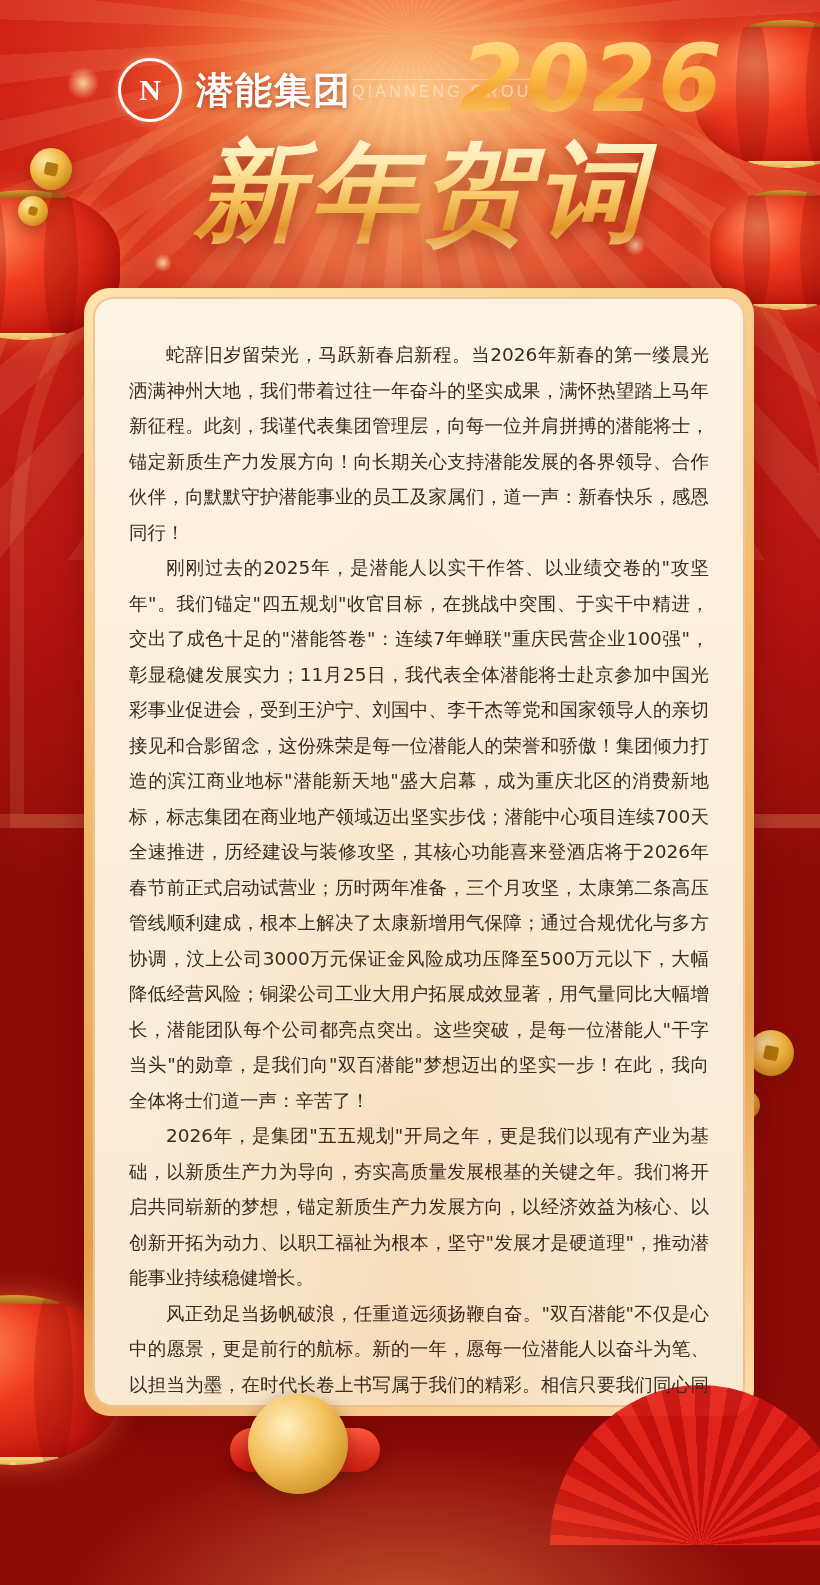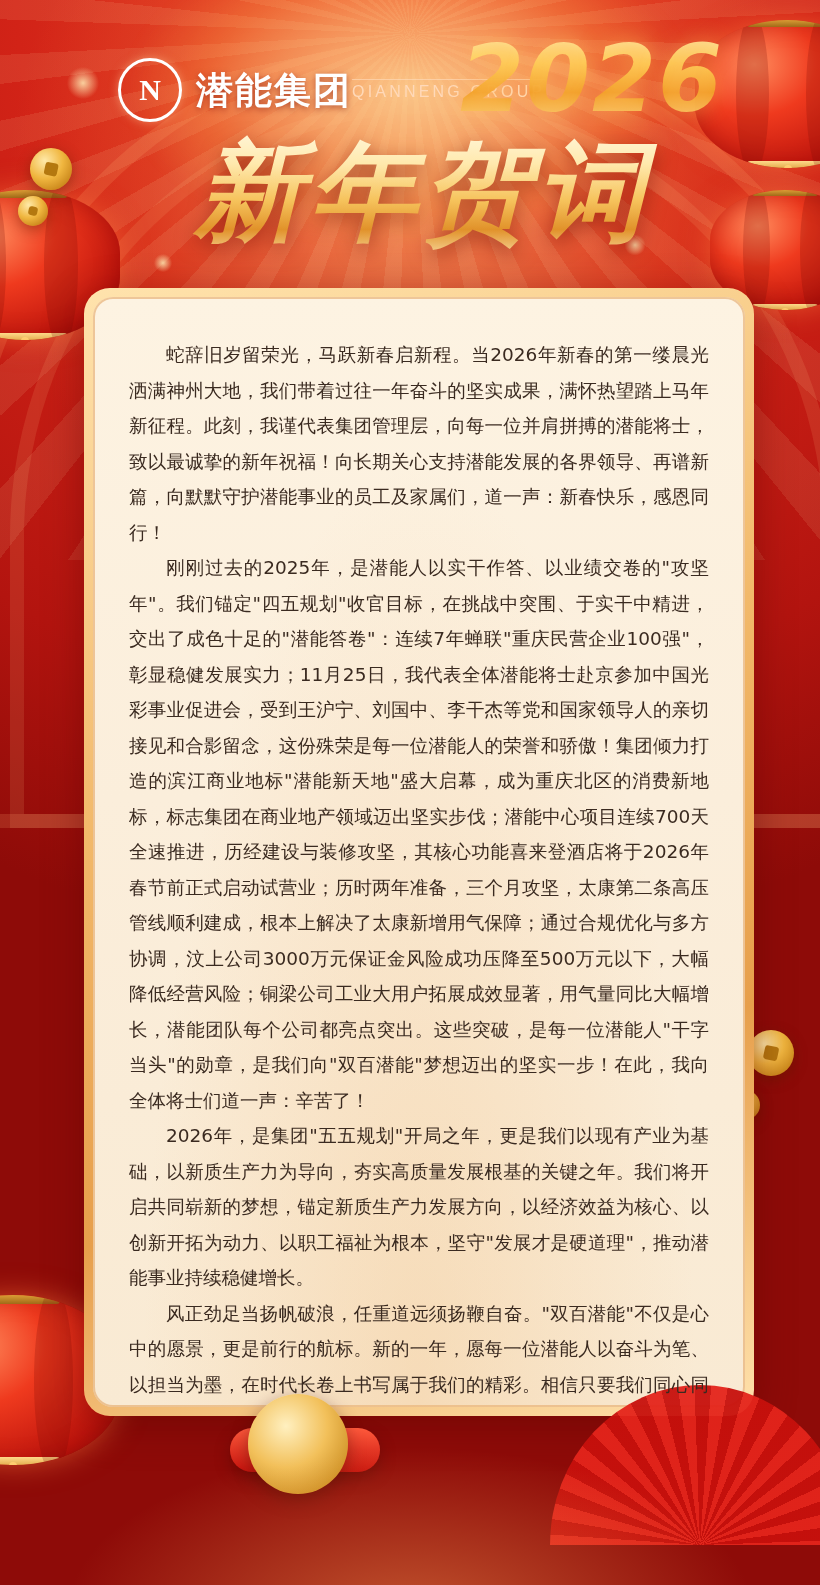--- a/index.html
+++ b/index.html
@@ -245,21 +245,21 @@
         <span class="logo-en">QIANNENG GROUP</span>
       </div>
     </div>
     <div class="year">2026</div>
     <div class="title">新年贺词</div>
   </div>
 
   <div class="card-outer">
     <div class="card-inner">
       <div class="letter">
-        <p class="para">蛇辞旧岁留荣光，马跃新春启新程。当2026年新春的第一缕晨光洒满神州大地，我们带着过往一年奋斗的坚实成果，满怀热望踏上马年新征程。此刻，我谨代表集团管理层，向每一位并肩拼搏的潜能将士，致以最诚挚的新年祝福！向长期关心支持潜能发展的各界领导、再谱新篇，向默默守护潜能事业的员工及家属们，道一声：新春快乐，感恩同行！</p>
+        <p class="para">蛇辞旧岁留荣光，马跃新春启新程。当2026年新春的第一缕晨光洒满神州大地，我们带着过往一年奋斗的坚实成果，满怀热望踏上马年新征程。此刻，我谨代表集团管理层，向每一位并肩拼搏的潜能将士，锚定新质生产力发展方向！向长期关心支持潜能发展的各界领导、合作伙伴，向默默守护潜能事业的员工及家属们，道一声：新春快乐，感恩同行！</p>
         <p class="para">刚刚过去的2025年，是潜能人以实干作答、以业绩交卷的"攻坚年"。我们锚定"四五规划"收官目标，在挑战中突围、于实干中精进，交出了成色十足的"潜能答卷"：连续7年蝉联"重庆民营企业100强"，彰显稳健发展实力；11月25日，我代表全体潜能将士赴京参加中国光彩事业促进会，受到王沪宁、刘国中、李干杰等党和国家领导人的亲切接见和合影留念，这份殊荣是每一位潜能人的荣誉和骄傲！集团倾力打造的滨江商业地标"潜能新天地"盛大启幕，成为重庆北区的消费新地标，标志集团在商业地产领域迈出坚实步伐；潜能中心项目连续700天全速推进，历经建设与装修攻坚，其核心功能喜来登酒店将于2026年春节前正式启动试营业；历时两年准备，三个月攻坚，太康第二条高压管线顺利建成，根本上解决了太康新增用气保障；通过合规优化与多方协调，汶上公司3000万元保证金风险成功压降至500万元以下，大幅降低经营风险；铜梁公司工业大用户拓展成效显著，用气量同比大幅增长，潜能团队每个公司都亮点突出。这些突破，是每一位潜能人"干字当头"的勋章，是我们向"双百潜能"梦想迈出的坚实一步！在此，我向全体将士们道一声：辛苦了！</p>
         <p class="para">2026年，是集团"五五规划"开局之年，更是我们以现有产业为基础，以新质生产力为导向，夯实高质量发展根基的关键之年。我们将开启共同崭新的梦想，锚定新质生产力发展方向，以经济效益为核心、以创新开拓为动力、以职工福祉为根本，坚守"发展才是硬道理"，推动潜能事业持续稳健增长。</p>
         <p class="para">风正劲足当扬帆破浪，任重道远须扬鞭自奋。"双百潜能"不仅是心中的愿景，更是前行的航标。新的一年，愿每一位潜能人以奋斗为笔、以担当为墨，在时代长卷上书写属于我们的精彩。相信只要我们同心同向、聚力同行，潜能集团必将如骏马奔腾，在新征程上再创佳绩、再谱新篇！</p>
 
       </div>
     </div>
   </div>
 
   <div class="fan"></div>
   <div class="ingot">

